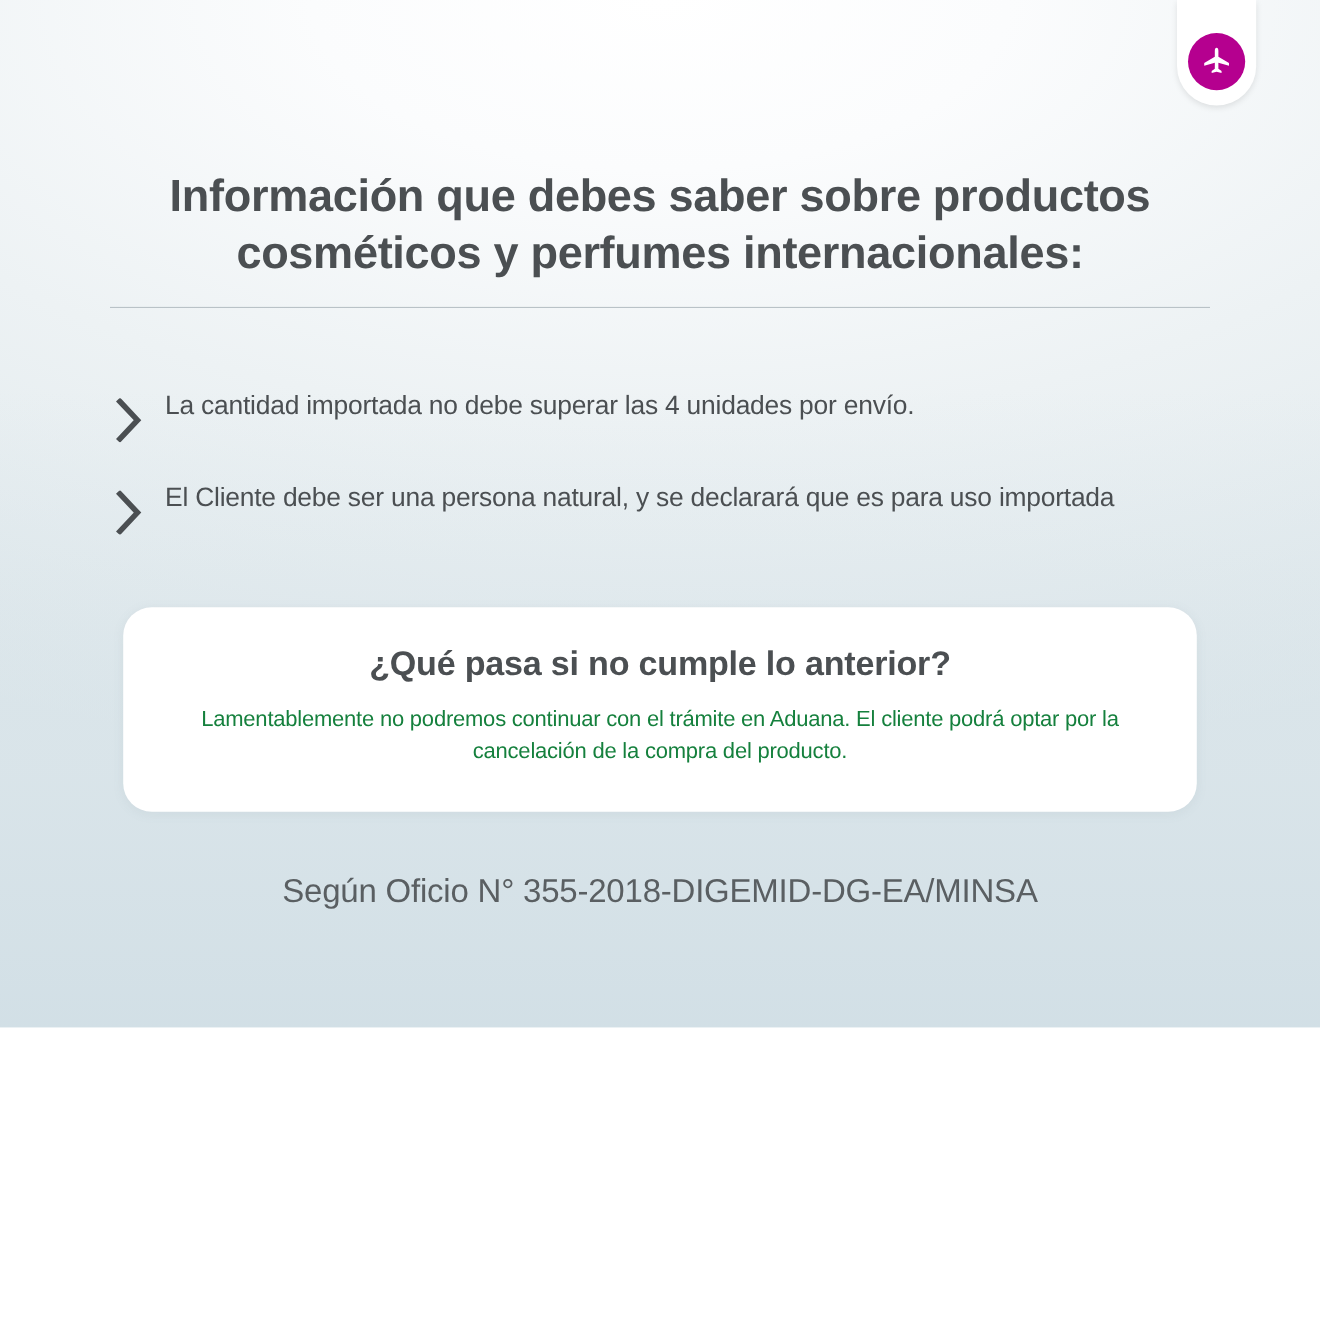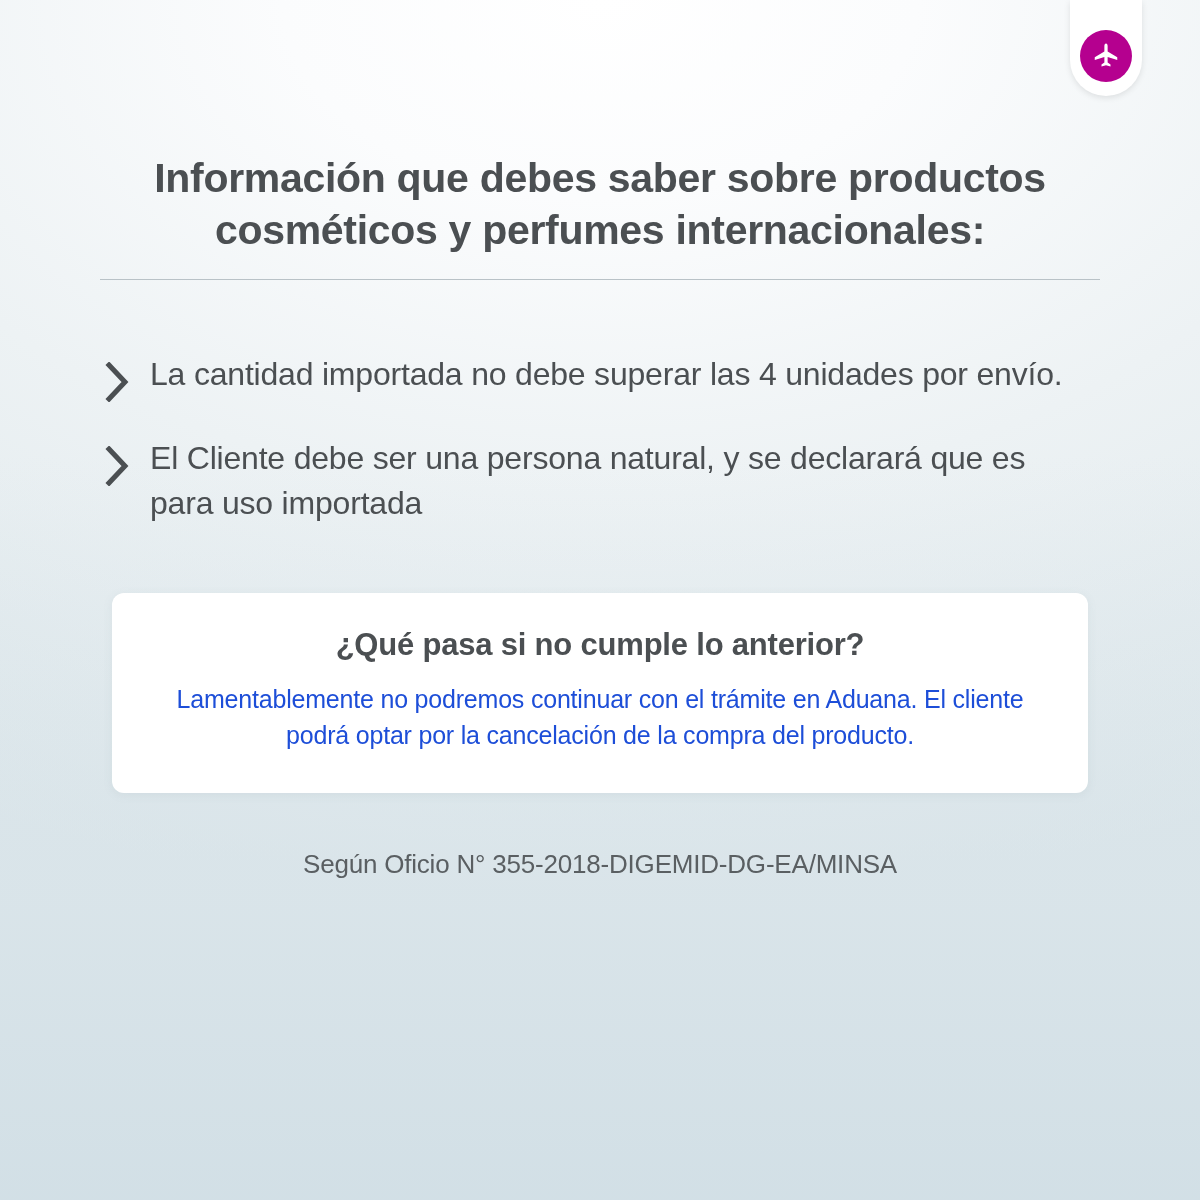--- a/index.html
+++ b/index.html
@@ -10,21 +10,21 @@
     width: 1200px;
     height: 1200px;
     font-family: "Liberation Sans", sans-serif;
     background: #ffffff;
     overflow: hidden;
   }
 
   .card {
     position: relative;
     width: 1200px;
-    height: 1200px;
+    height: 934px;
     box-sizing: border-box;
     background:
       radial-gradient(120% 75% at 50% 0%, #ffffff 0%, #fbfcfd 22%, #edf2f4 55%, #dde7eb 100%);
     overflow: hidden;
   }
   .card::after {
     content: "";
     position: absolute;
     left: 0; right: 0; bottom: 0;
     height: 62%;
@@ -96,55 +96,55 @@
     margin-bottom: 34px;
   }
   .chev {
     flex: 0 0 auto;
     width: 46px;
     padding-top: 10px;
     color: #4b4f52;
   }
   .chev svg { display: block; }
   .bullet-text {
-    font-size: 32px;
+    font-size: 24px;
     line-height: 1.42;
     color: #4b4f52;
     font-weight: 500;
     letter-spacing: -0.2px;
   }
 
   
   .panel {
     margin: 66px 12px 0 12px;
     background: #ffffff;
-    border-radius: 12px;
+    border-radius: 26px;
     padding: 34px 44px 40px 44px;
     box-shadow: 0 2px 10px rgba(120,140,150,0.10);
     text-align: center;
   }
   .panel-title {
     margin: 0 0 18px 0;
     font-size: 31px;
     font-weight: bold;
     color: #4b4f52;
     letter-spacing: -0.2px;
   }
   .panel-body {
     margin: 0;
-    font-size: 25px;
+    font-size: 20px;
     line-height: 1.45;
-    color: #1d4ed8;
+    color: #15803d;
     letter-spacing: -0.2px;
   }
 
   .footnote {
     margin: 56px 0 16px 0;
     text-align: center;
-    font-size: 26px;
+    font-size: 30px;
     color: #5a5f62;
     letter-spacing: -0.2px;
   }
 </style>
 </head>
 <body>
 
 <div class="card">
 
   <div class="badge">

